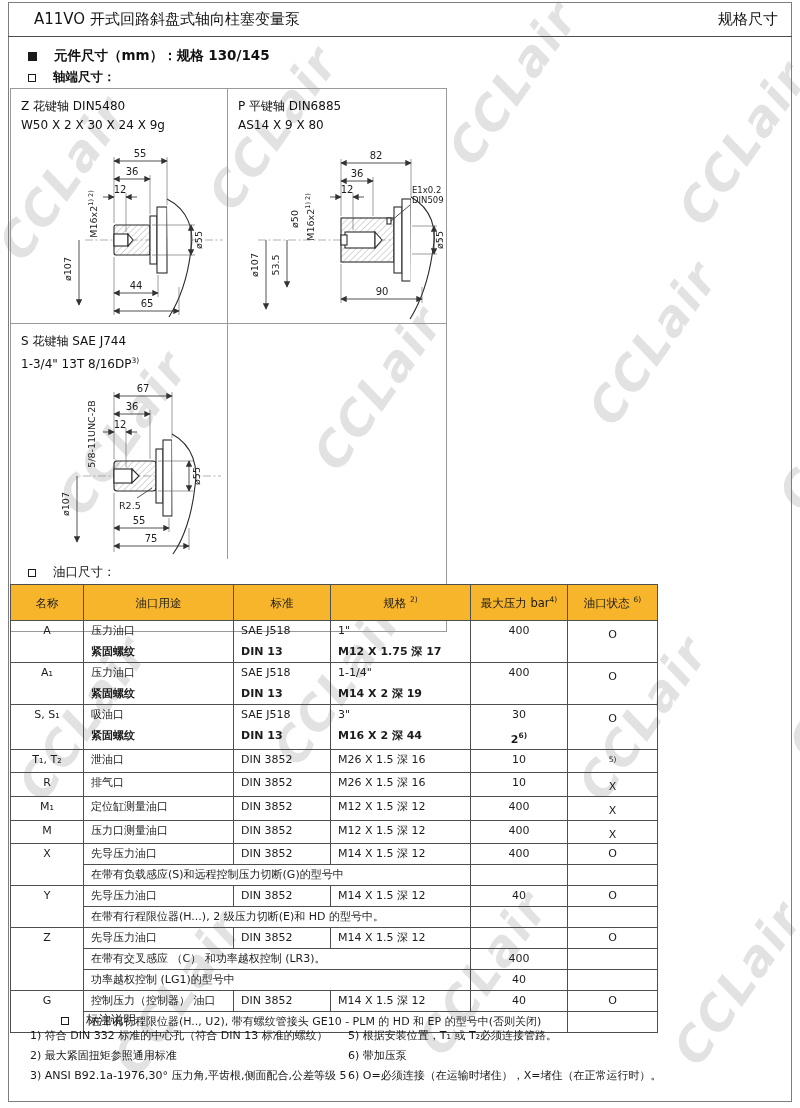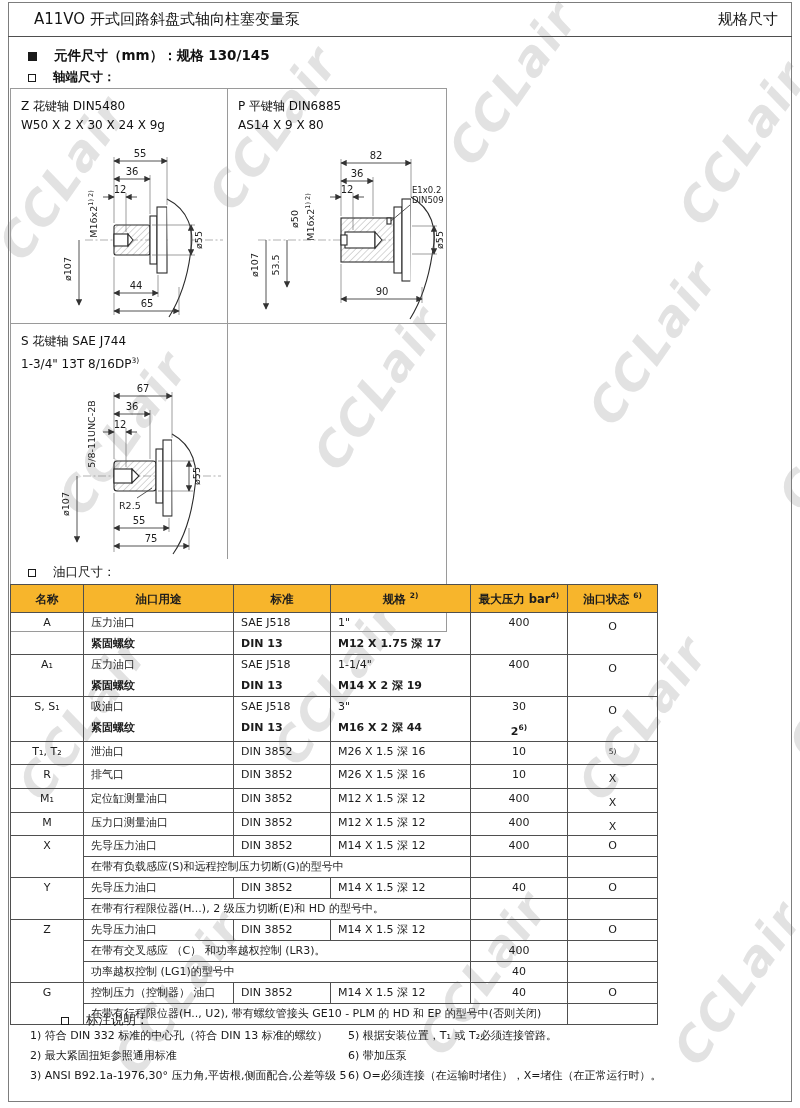--- a/index.html
+++ b/index.html
@@ -43,22 +43,22 @@
   .pp { fill: #fff; stroke: #2b2b2b; stroke-width: 1.1; }
   .ph { stroke: #2b2b2b; stroke-width: 1.1; }
   .dim { stroke: #3f3f3f; stroke-width: 0.9; fill: none; }
   .ext { stroke: #5a5a5a; stroke-width: 0.6; }
   .cl  { stroke: #8f8f8f; stroke-width: 0.7; stroke-dasharray: 8 2.5 2 2.5; }
 
   
   table.ports { position: absolute; left: 10px; top: 584px; width: 647px; border-collapse: collapse;
                 table-layout: fixed; font-size: 11px; color: #1c1c1c; }
   .ports th, .ports td { border: 1px solid #4f4f4f; padding: 2px 7px; vertical-align: top; overflow: hidden; }
-  .ports thead th { background: #F7B52C; height: 28px; text-align: center; vertical-align: middle;
-                    font-weight: 700; font-size: 11.5px; padding: 0 2px; }
+  .ports thead th { background: #F7B52C; height: 36px; text-align: center; vertical-align: middle;
+                    font-weight: 400; font-size: 11.5px; padding: 0 2px; }
   .ports tr { height: 21px; }
   .ports tr.dbl { height: 42px; }
   .ports td { line-height: 15px; }
   .ports td.c { text-align: center; }
   .ports .l2 { margin-top: 6px; font-weight: bold; }
   .ports sup, .dtitle sup, .titlesup { font-size: 7.5px; }
 
   
   .fncol { position: absolute; top: 1028px; font-size: 11px; color: #181818; }
   #fnleft { left: 30px; width: 330px; }

